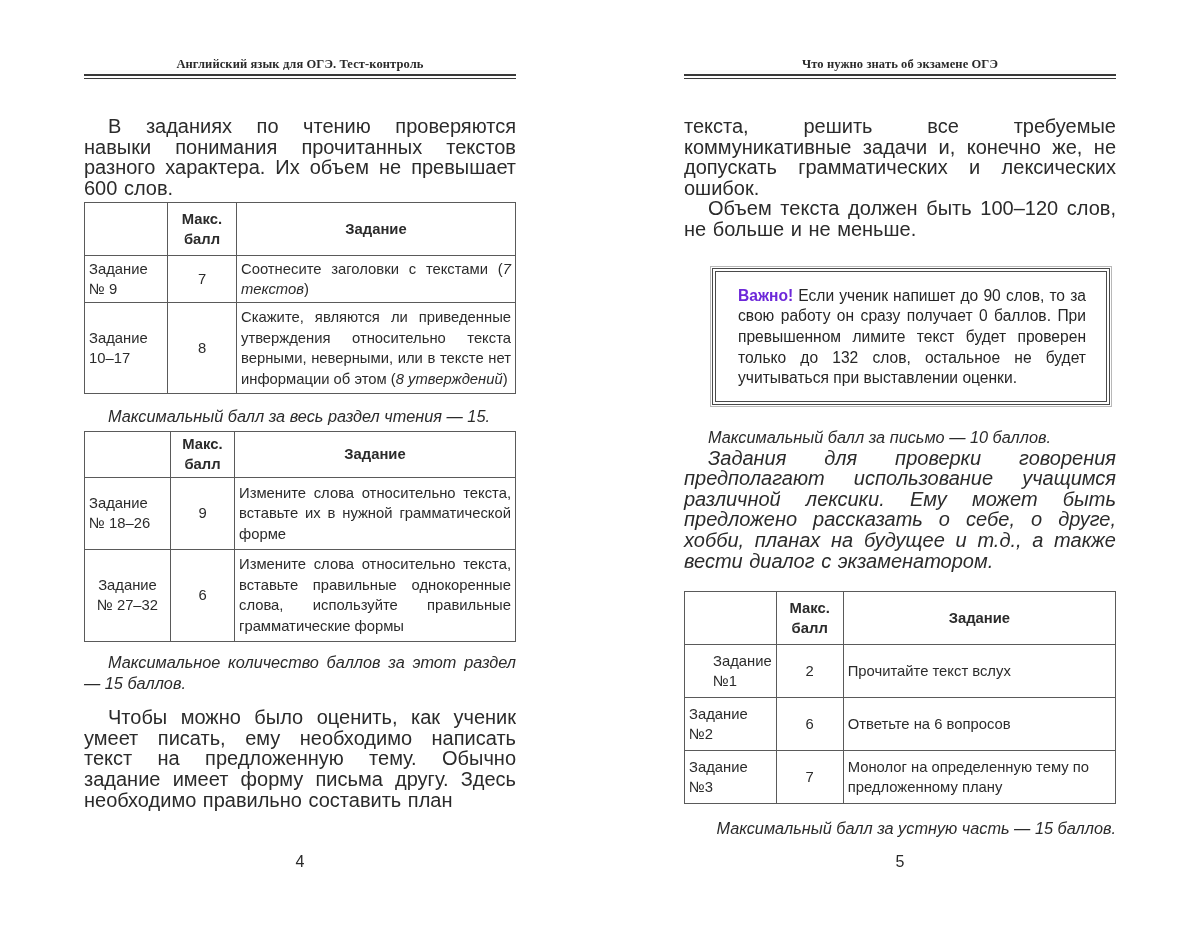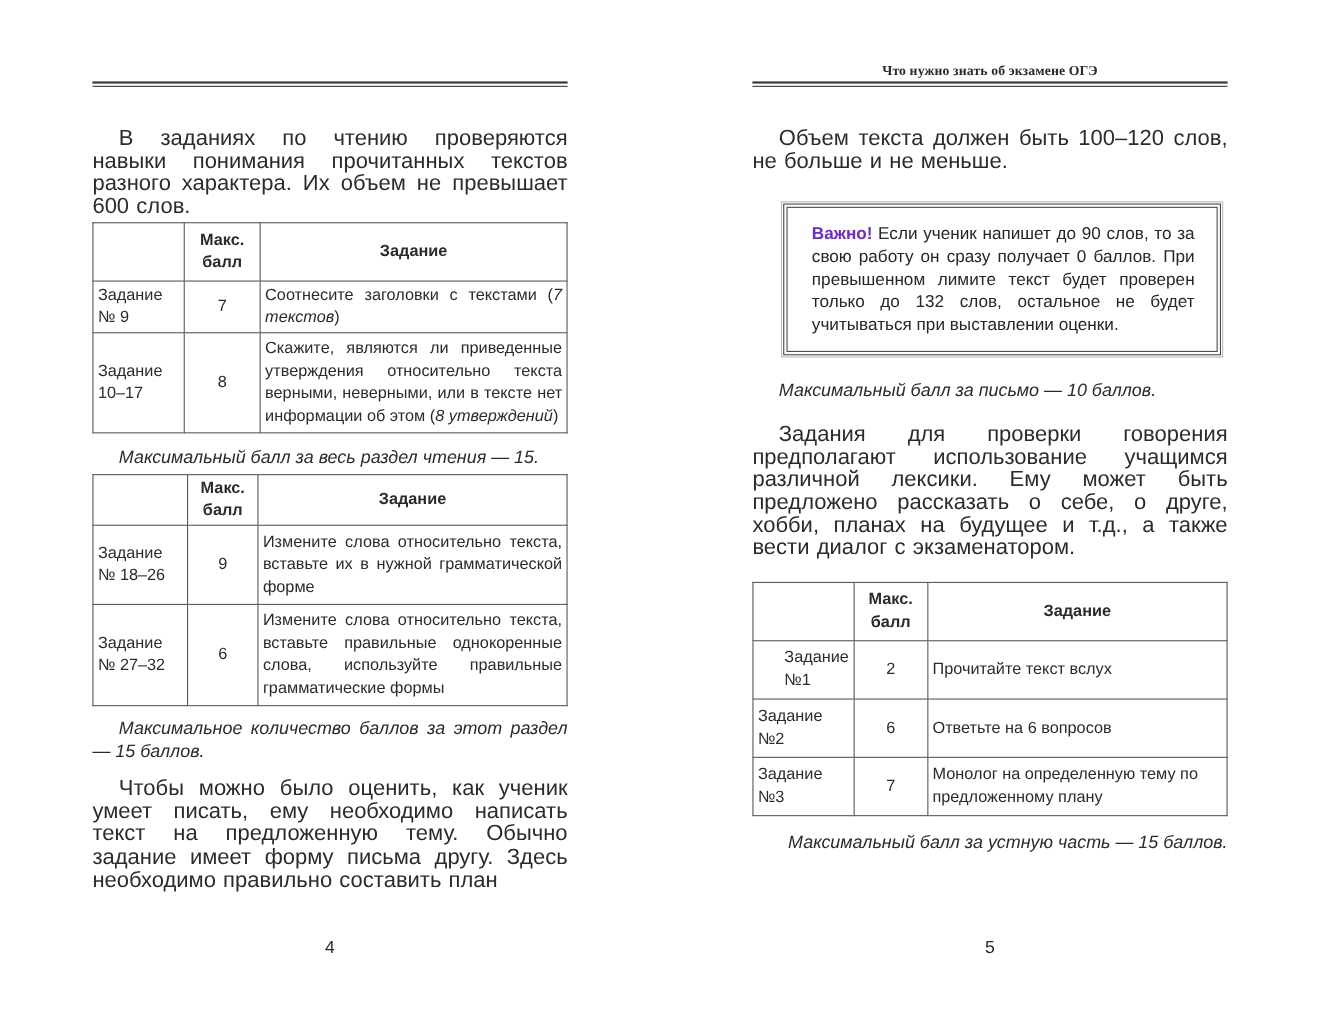--- a/index.html
+++ b/index.html
@@ -53,20 +53,21 @@
 
   .page-num {
     position: absolute; top: 853px; left: 0; width: 100%; text-align: center;
     font-size: 16px; color: #2a2a2a;
   }
 </style>
 </head>
 <body>
 
 <div class="page left">
+  <div class="running-head">Английский язык для ОГЭ. Тест-контроль</div>
   <div class="head-rule"></div>
 
   <div class="content">
     <p class="body">В заданиях по чтению проверяются навыки понимания прочитанных текстов разного характера. Их объем не превышает 600 слов.</p>
 
     <table class="score" style="margin-top:4px;">
       <tbody>
           <tr>
         <th style="width:83px;height:53px;"></th>
         <th style="width:69px;">Макс. балл</th>
@@ -94,51 +95,52 @@
         <th style="width:86px;height:46px;"></th>
         <th style="width:64px;">Макс. балл</th>
         <th>Задание</th>
       </tr>
       <tr>
         <td class="label" style="height:72px;">Задание № 18–26</td>
         <td class="num">9</td>
         <td class="task">Измените слова относительно текста, вставьте их в нужной грамматической форме</td>
       </tr>
       <tr>
-        <td class="label" style="height:92px;">Задание № 27–32</td>
+        <td class="label" style="height:92px;text-align:center;">Задание № 27–32</td>
         <td class="num">6</td>
         <td class="task">Измените слова относительно текста, вставьте правильные однокоренные слова, используйте правильные грамматические формы</td>
       </tr>
     </tbody>
       </table>
 
     <p class="summary" style="margin-top:10px;">Максимальное количество баллов за этот раздел — 15 баллов.</p>
 
     <p class="body" style="margin-top:14px;">Чтобы можно было оценить, как ученик умеет писать, ему необходимо написать текст на предложенную тему. Обычно задание имеет форму письма другу. Здесь необходимо правильно составить план</p>
   </div>
 
   <div class="page-num">4</div>
 </div>
 
 <div class="page right">
   <div class="running-head">Что нужно знать об экзамене ОГЭ</div>
   <div class="head-rule"></div>
 
   <div class="content">
+    <p class="body noindent">текста, решить все требуемые коммуникативные задачи и, конечно же, не допускать грамматических и лексических ошибок.</p>
     <p class="body">Объем текста должен быть 100–120 слов, не больше и не меньше.</p>
 
     <div style="padding: 28px 4px 0 28px;">
       <div class="important-box" style="width:398px;">
         <b>Важно!</b><span> Если ученик напишет до 90 слов, то за свою работу он сразу получает 0 баллов. При превышенном лимите текст будет проверен только до 132 слов, остальное не будет учитываться при выставлении оценки.</span>
       </div>
     </div>
 
     <p class="summary" style="margin-top:22px;">Максимальный балл за письмо — 10 баллов.</p>
 
-    <p class="body" style="margin-top:20px;">Задания для проверки говорения предполагают использование учащимся различной лексики. Ему может быть предложено рассказать о себе, о друге, хобби, планах на будущее и т.д., а также вести диалог с экзаменатором.</p>
+    <p class="body" style="font-style:italic;">Задания для проверки говорения предполагают использование учащимся различной лексики. Ему может быть предложено рассказать о себе, о друге, хобби, планах на будущее и т.д., а также вести диалог с экзаменатором.</p>
 
     <table class="score" style="margin-top:20px;">
       <tbody>
           <tr>
         <th style="width:76px;height:53px;"></th>
         <th style="width:67px;">Макс. балл</th>
         <th>Задание</th>
       </tr>
       <tr>
         <td class="label" style="height:53px;padding-left:28px;">Задание №1</td>

